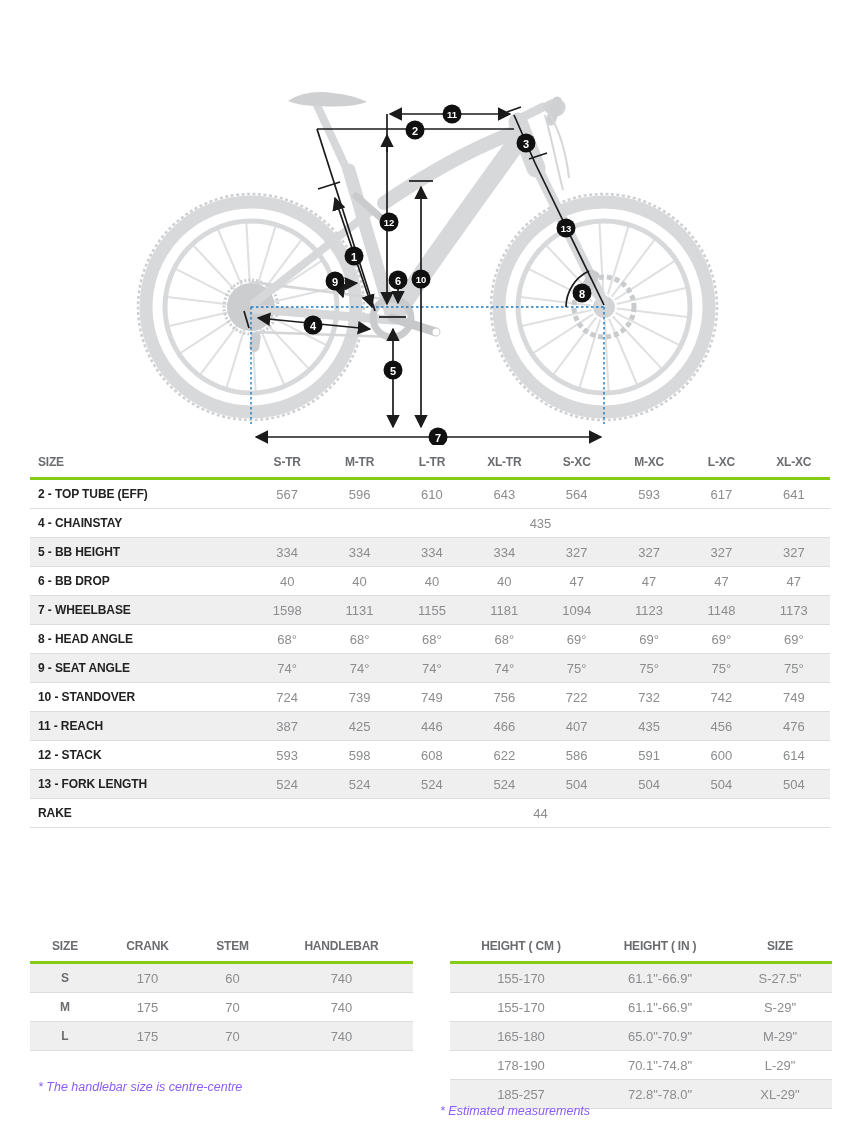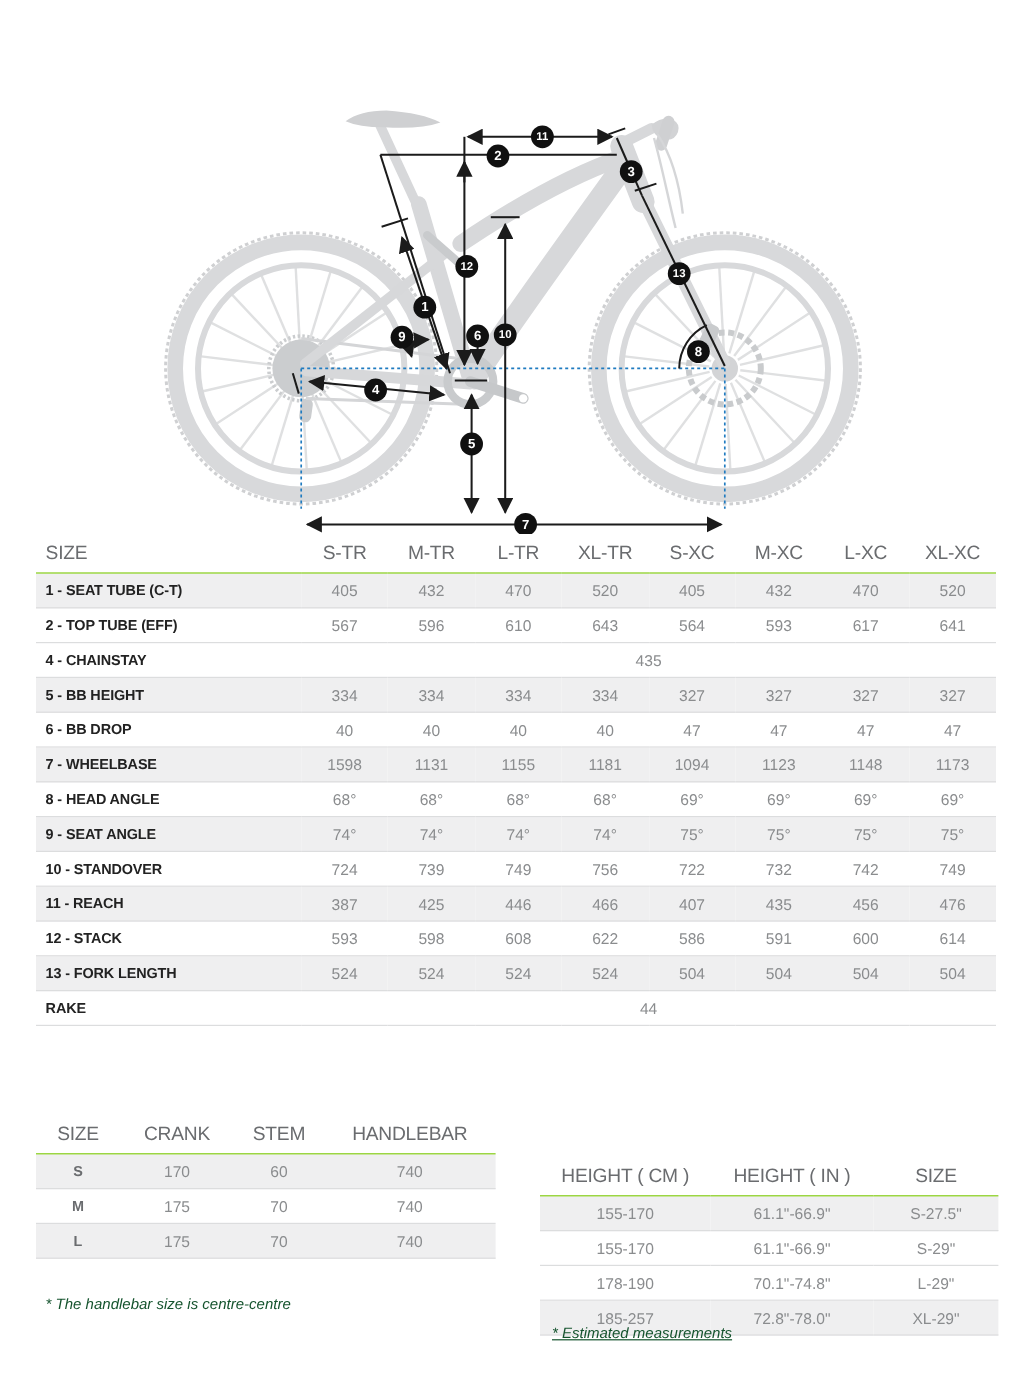--- a/index.html
+++ b/index.html
@@ -5,34 +5,34 @@
   html,body{margin:0;padding:0;background:#fff;}
   body{width:858px;height:1146px;position:relative;font-family:"Liberation Sans",sans-serif;overflow:hidden;}
 
   .diagram-wrap{position:absolute;left:0;top:0;width:858px;height:445px;}
 
   
   table{border-collapse:collapse;table-layout:fixed;}
   .spec-table{position:absolute;}
   #geometry-table{left:30px;top:446px;width:800px;}
   #components-table{left:30px;top:930px;width:383px;}
-  #sizing-table{left:450px;top:965px;width:382px;}
-
-  th{height:31px;font-size:16px;font-weight:normal;color:#6a6c6f;letter-spacing:-0.2px;
-     border-bottom:1px solid #84cc16;text-align:center;padding:0;vertical-align:middle;}
+  #sizing-table{left:450px;top:930px;width:382px;}
+
+  th{height:31px;font-size:12px;font-weight:bold;color:#6a6c6f;letter-spacing:-0.2px;
+     border-bottom:3px solid #84cc16;text-align:center;padding:0;vertical-align:middle;}
   th.lab{text-align:left;padding-left:8px;}
   td{height:28px;font-size:13px;color:#8a8c8e;text-align:center;vertical-align:middle;
      border-bottom:1px solid #dcddde;padding:0;}
   td.lab{font-size:12px;font-weight:bold;color:#222;text-align:left;padding-left:8px;letter-spacing:-0.1px;}
   td.szcell{font-weight:bold;color:#6a6c6f;font-size:12px;}
   tr.alt td{background:#efeff0;}
 
-  .footnote{position:absolute;font-size:12.5px;font-style:italic;color:#14532d;}
+  .footnote{position:absolute;font-size:12.5px;font-style:italic;color:#8b5cf6;}
   #handlebar-footnote{left:38px;top:1080px;}
-  #sizing-footnote{left:460px;top:1104px;text-decoration:underline;}
+  #sizing-footnote{left:440px;top:1104px;}
 </style>
 </head>
 <body>
 
 <div class="diagram-wrap">
 <svg width="858" height="445" viewBox="0 0 858 445" xmlns="http://www.w3.org/2000/svg">
   <defs>
     <marker id="ah" markerWidth="8" markerHeight="8" viewBox="0 0 10 10" refX="9" refY="5" orient="auto-start-reverse">
       <path d="M0,0 L10,5 L0,10 z" fill="#1b1b1b"></path>
     </marker>
@@ -214,31 +214,20 @@
         <th>M-TR</th>
         <th>L-TR</th>
         <th>XL-TR</th>
         <th>S-XC</th>
         <th>M-XC</th>
         <th>L-XC</th>
         <th>XL-XC</th>
       </tr>
     </thead>
     <tbody>
-      <tr class="alt">
-        <td class="lab">1 - SEAT TUBE (C-T)</td>
-        <td>405</td>
-        <td>432</td>
-        <td>470</td>
-        <td>520</td>
-        <td>405</td>
-        <td>432</td>
-        <td>470</td>
-        <td>520</td>
-      </tr>
       <tr>
         <td class="lab">2 - TOP TUBE (EFF)</td>
         <td>567</td>
         <td>596</td>
         <td>610</td>
         <td>643</td>
         <td>564</td>
         <td>593</td>
         <td>617</td>
         <td>641</td>
@@ -408,20 +397,25 @@
       <tr class="alt">
         <td>155-170</td>
         <td>61.1"-66.9"</td>
         <td>S-27.5"</td>
       </tr>
       <tr>
         <td>155-170</td>
         <td>61.1"-66.9"</td>
         <td>S-29"</td>
       </tr>
+      <tr class="alt">
+        <td>165-180</td>
+        <td>65.0"-70.9"</td>
+        <td>M-29"</td>
+      </tr>
       <tr>
         <td>178-190</td>
         <td>70.1"-74.8"</td>
         <td>L-29"</td>
       </tr>
       <tr class="alt">
         <td>185-257</td>
         <td>72.8"-78.0"</td>
         <td>XL-29"</td>
       </tr>

